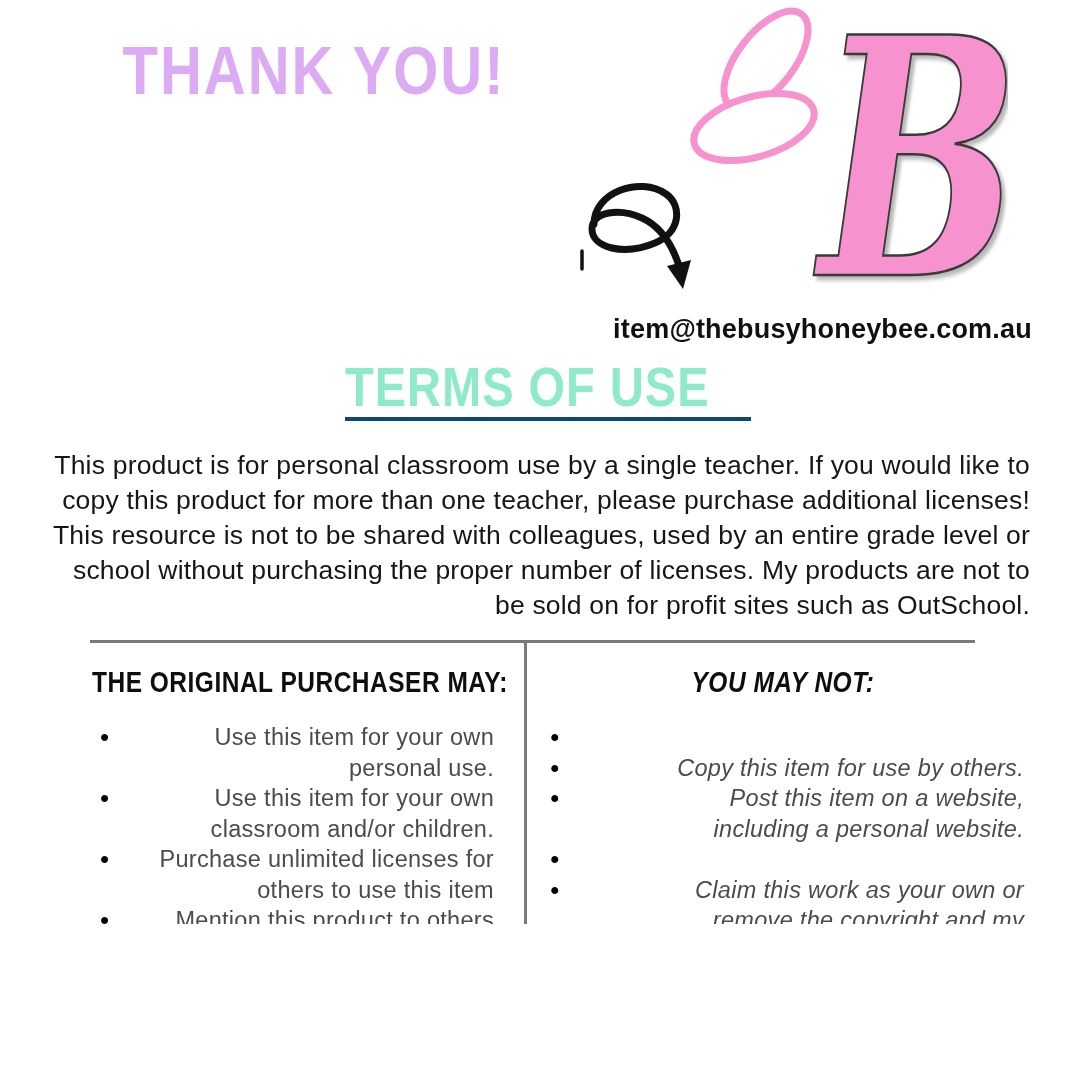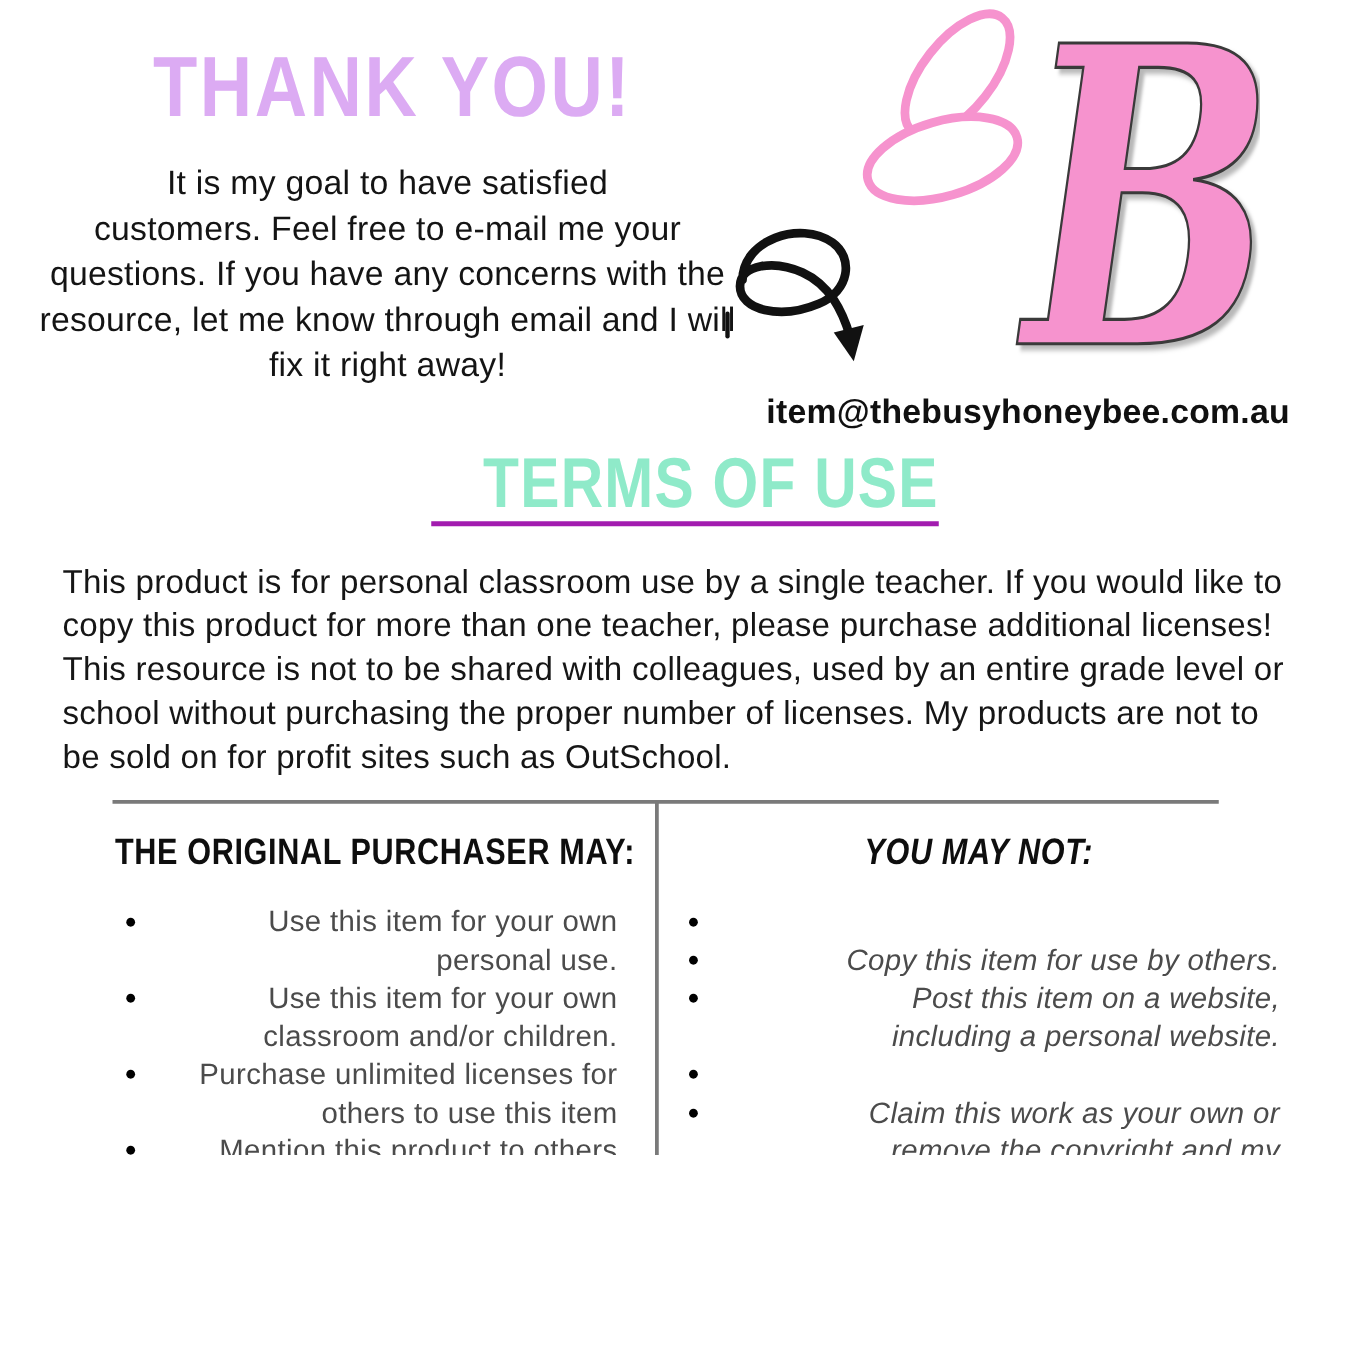--- a/index.html
+++ b/index.html
@@ -26,30 +26,30 @@
   .b-logo-svg { position: absolute; left: 678px; top: 5px; width: 330px; height: 305px; }
   .email {
     position: absolute; left: 590px; top: 314px; width: 465px;
     text-align: center; font-weight: 700; font-size: 27px; color: #101010;
     letter-spacing: 0.2px;
   }
 
   
   .terms-wrap {
     position: absolute; left: 345px; top: 353px; width: 406px;
-    text-align: right; border-bottom: 4px solid #a21caf; padding-bottom: 22px;
+    text-align: left; border-bottom: 4px solid #0c4a6e; padding-bottom: 22px;
     height: 68px;
   }
   .terms-title {
     display: inline-block; font-weight: 700; font-size: 47px; letter-spacing: 1px;
     transform: scaleY(1.2); transform-origin: 50% 0; white-space: nowrap;
   }
   .terms-body {
     position: absolute; left: 50px; top: 448px; width: 980px;
-    text-align: left; font-size: 26.5px; line-height: 35px; color: #161616;
+    text-align: right; font-size: 26.5px; line-height: 35px; color: #161616;
     white-space: pre-line; letter-spacing: 0.2px;
   }
 
   
   .h-rule { position: absolute; left: 90px; top: 640px; width: 885px; height: 3px; background: #7a7a7a; }
   .v-rule { position: absolute; left: 524px; top: 641px; width: 3px; height: 423px; background: #7a7a7a; }
 
   
   .col { position: absolute; top: 666px; }
   .col-left  { left: 92px;  width: 402px; }
@@ -81,25 +81,20 @@
     text-shadow: 1px 1px 0 rgba(90,90,90,0.25);
   }
 </style>
 </head>
 <body>
 
 <div class="page">
 
   <div class="thank-title" style="color: rgb(220, 171, 243);">THANK YOU!</div>
 
-  <p class="intro">It is my goal to have satisfied
-customers. Feel free to e-mail me your
-questions. If you have any concerns with the
-resource, let me know through email and I will
-fix it right away!</p>
 
   <svg class="arrow-svg" viewBox="0 0 120 125" aria-hidden="true">
     <path d="M 16,52 C 16,20 62,4 88,22 C 105,34 102,61 77,71 C 46,84 14,76 14,57 C 14,39 42,36 64,46 C 86,56 96,77 102,97" fill="none" stroke="#111111" stroke-width="7" stroke-linecap="round"></path>
     <path d="M 89,94 L 105,117 L 113,88 Z" fill="#111111"></path>
     <path d="M 4,79 L 4,97" stroke="#111111" stroke-width="3.5" stroke-linecap="round"></path>
   </svg>
 
   <svg class="b-logo-svg" viewBox="0 0 330 305" aria-hidden="true">
     <ellipse cx="88" cy="55" rx="58" ry="28" transform="rotate(-52 88 55)" fill="#ffffff" stroke-width="7" stroke="#f693ce"></ellipse>
     <ellipse cx="76" cy="122" rx="62" ry="30" transform="rotate(-16 76 122)" fill="#ffffff" stroke-width="7" stroke="#f693ce"></ellipse>

